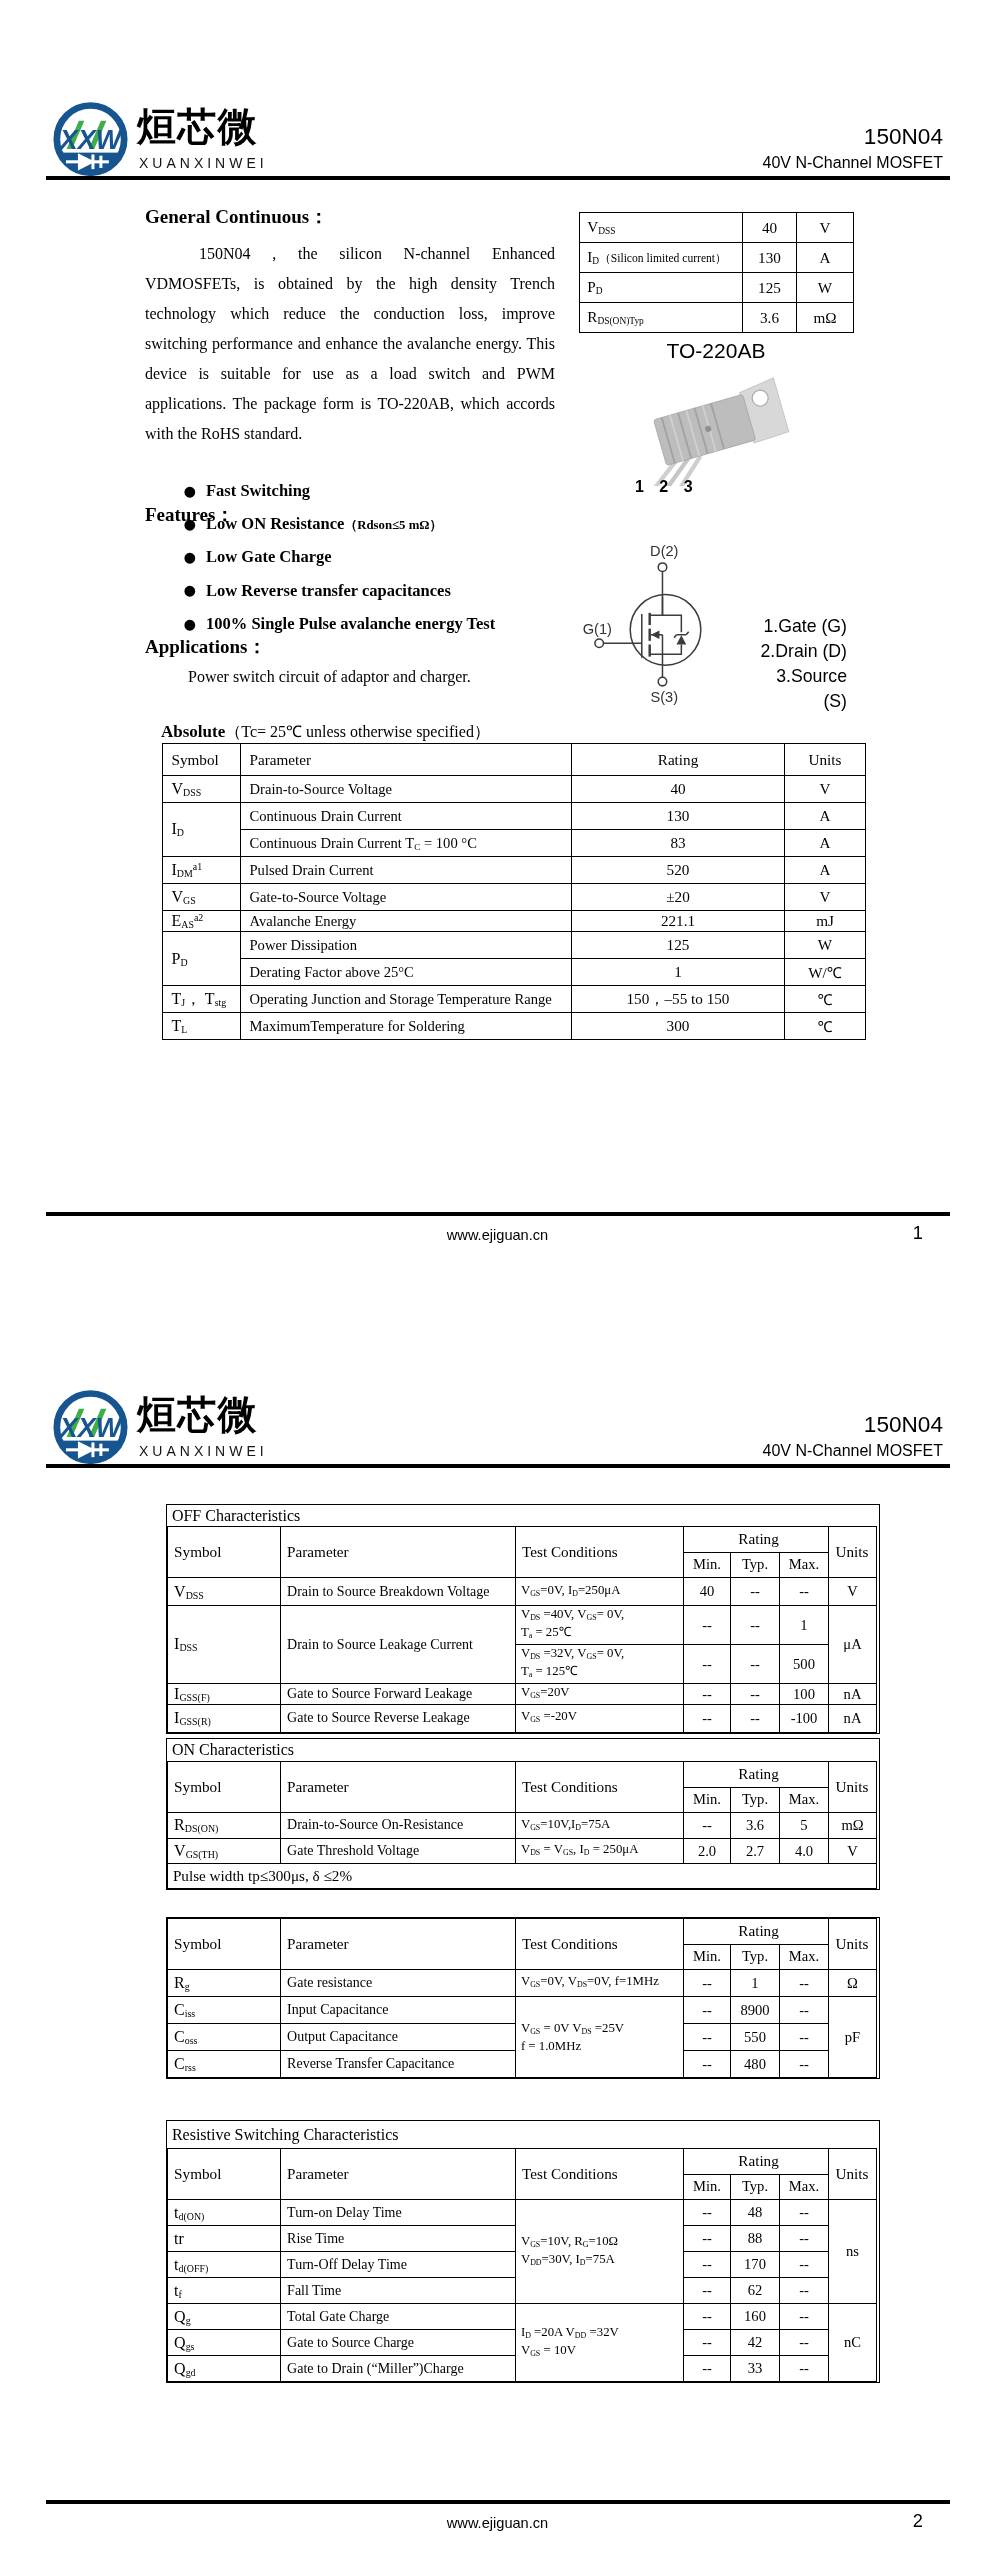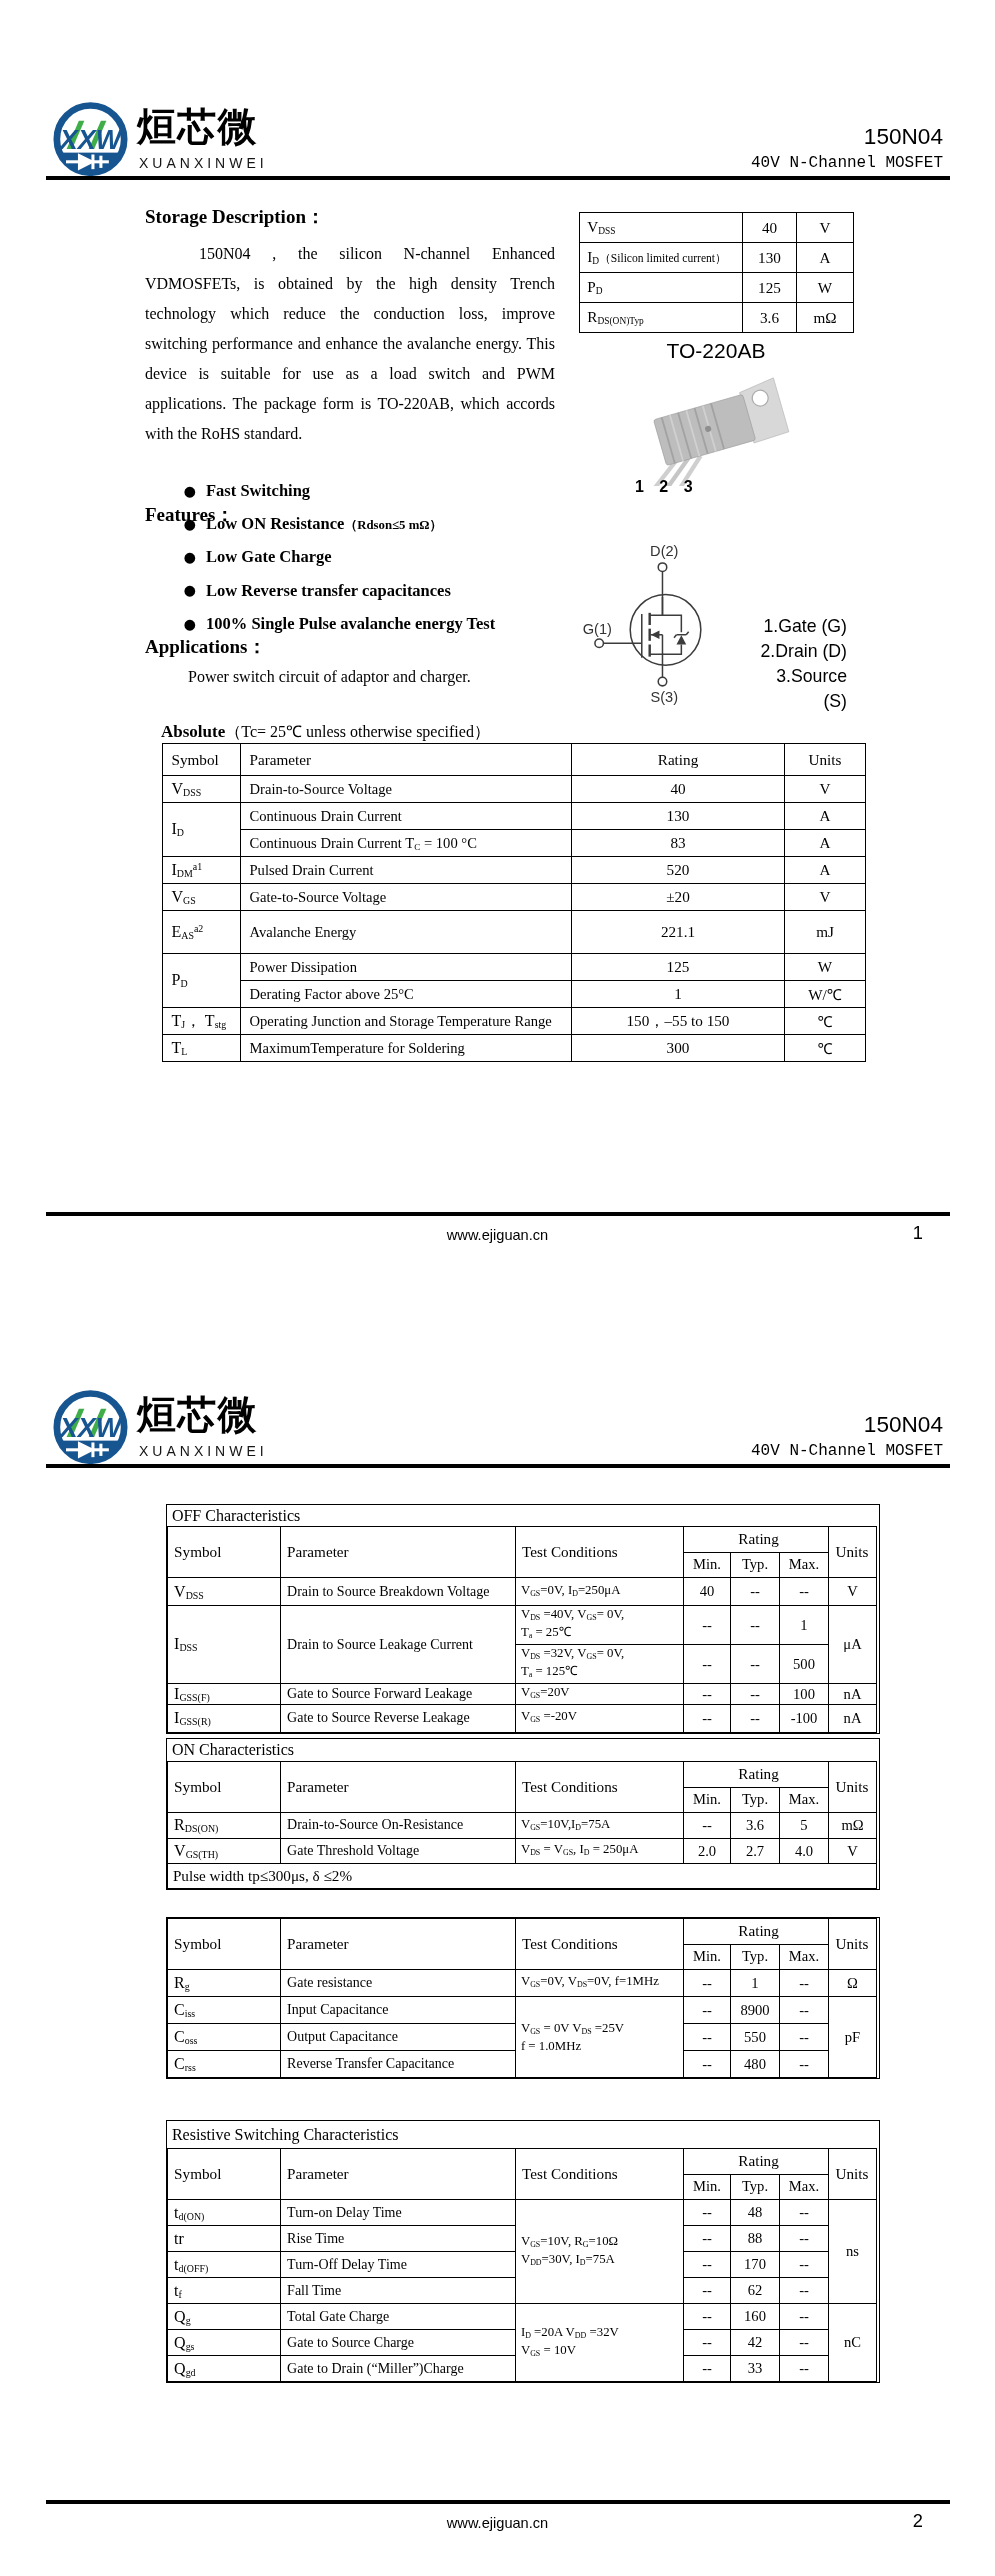--- a/index.html
+++ b/index.html
@@ -3,21 +3,21 @@
 <meta charset="utf-8">
 <style>
   html,body{margin:0;padding:0;background:#ffffff;}
   body{width:995px;font-family:"Liberation Serif",serif;color:#000;}
   .page{position:relative;width:995px;height:1288px;background:#fff;overflow:hidden;}
   
   .logo-svg{position:absolute;left:50px;top:100px;}
   .brand-cn{position:absolute;left:137px;top:106px;font-family:"DejaVu Sans",sans-serif;font-weight:900;font-size:39px;line-height:41px;letter-spacing:1.2px;}
   .brand-en{position:absolute;left:139px;top:155px;font-family:"Liberation Sans",sans-serif;font-size:14px;letter-spacing:4px;color:#151515;}
   .part-no{position:absolute;right:52px;top:124px;font-family:"Liberation Sans",sans-serif;font-size:22.6px;}
-  .subtitle{position:absolute;right:52px;top:154px;font-family:Liberation Mono, monospace;font-size:16px;}
+  .subtitle{position:absolute;right:52px;top:154px;font-family:Liberation Sans, sans-serif;font-size:16px;}
   .hdr-rule{position:absolute;left:46px;top:176px;width:904px;height:4.3px;background:#000;}
   
   .ftr-rule{position:absolute;left:46px;top:1212px;width:904px;height:3.7px;background:#000;}
   .ftr-url{position:absolute;left:0;top:1227px;width:100%;text-align:center;font-family:"Liberation Sans",sans-serif;font-size:14.6px;}
   .ftr-page{position:absolute;right:72px;top:1222px;font-family:"Liberation Sans",sans-serif;font-size:18.3px;}
   
   .gd-head{position:absolute;left:145px;top:204px;font-size:19px;font-weight:bold;}
   .gd-body{position:absolute;left:145px;top:239px;width:410px;font-size:16px;line-height:30px;text-align:justify;text-indent:54px;}
   .sum-table{position:absolute;left:579px;top:212px;border-collapse:collapse;table-layout:fixed;border:1.2px solid #000;}
   .sum-table td{border:1.2px solid #000;height:27px;font-size:15.2px;overflow:hidden;}
@@ -85,21 +85,21 @@
       <line x1="70" y1="101" x2="96" y2="101"></line>
       <line x1="83" y1="91" x2="83" y2="111"></line>
     </g>
   </svg>
   <div class="brand-cn">烜芯微</div>
   <div class="brand-en">XUANXINWEI</div>
   <div class="part-no">150N04</div>
   <div class="subtitle">40V N-Channel MOSFET</div>
   <div class="hdr-rule"></div>
 
-  <div class="gd-head">Storage Description：</div>
+  <div class="gd-head">General Continuous：</div>
   <div class="gd-body">150N04 , the silicon N-channel Enhanced VDMOSFETs, is obtained by the high density Trench technology which reduce the conduction loss, improve switching performance and enhance the avalanche energy. This device is suitable for use as a load switch and PWM applications. The package form is TO-220AB, which accords with the RoHS standard.</div>
 
   <table class="sum-table">
     <colgroup>
         <col style="width:163px">
         <col style="width:54px">
         <col style="width:57px">
       </colgroup>
     <tbody>
         <tr>
@@ -235,21 +235,21 @@
       <td class="pa">Pulsed Drain Current</td>
       <td class="ct">520</td>
       <td class="ct">A</td>
     </tr>
     <tr style="height:27px">
       <td class="sy">V<sub>GS</sub></td>
       <td class="pa">Gate-to-Source Voltage</td>
       <td class="ct">±20</td>
       <td class="ct">V</td>
     </tr>
-    <tr style="height:43px">
+    <tr style="height:21px">
       <td class="sy">E<sub>AS</sub><sup>a2</sup></td>
       <td class="pa">Avalanche Energy</td>
       <td class="ct">221.1</td>
       <td class="ct">mJ</td>
     </tr>
     <tr style="height:27px">
       <td class="sy" rowspan="2">P<sub>D</sub></td>
       <td class="pa">Power Dissipation</td>
       <td class="ct">125</td>
       <td class="ct">W</td>

